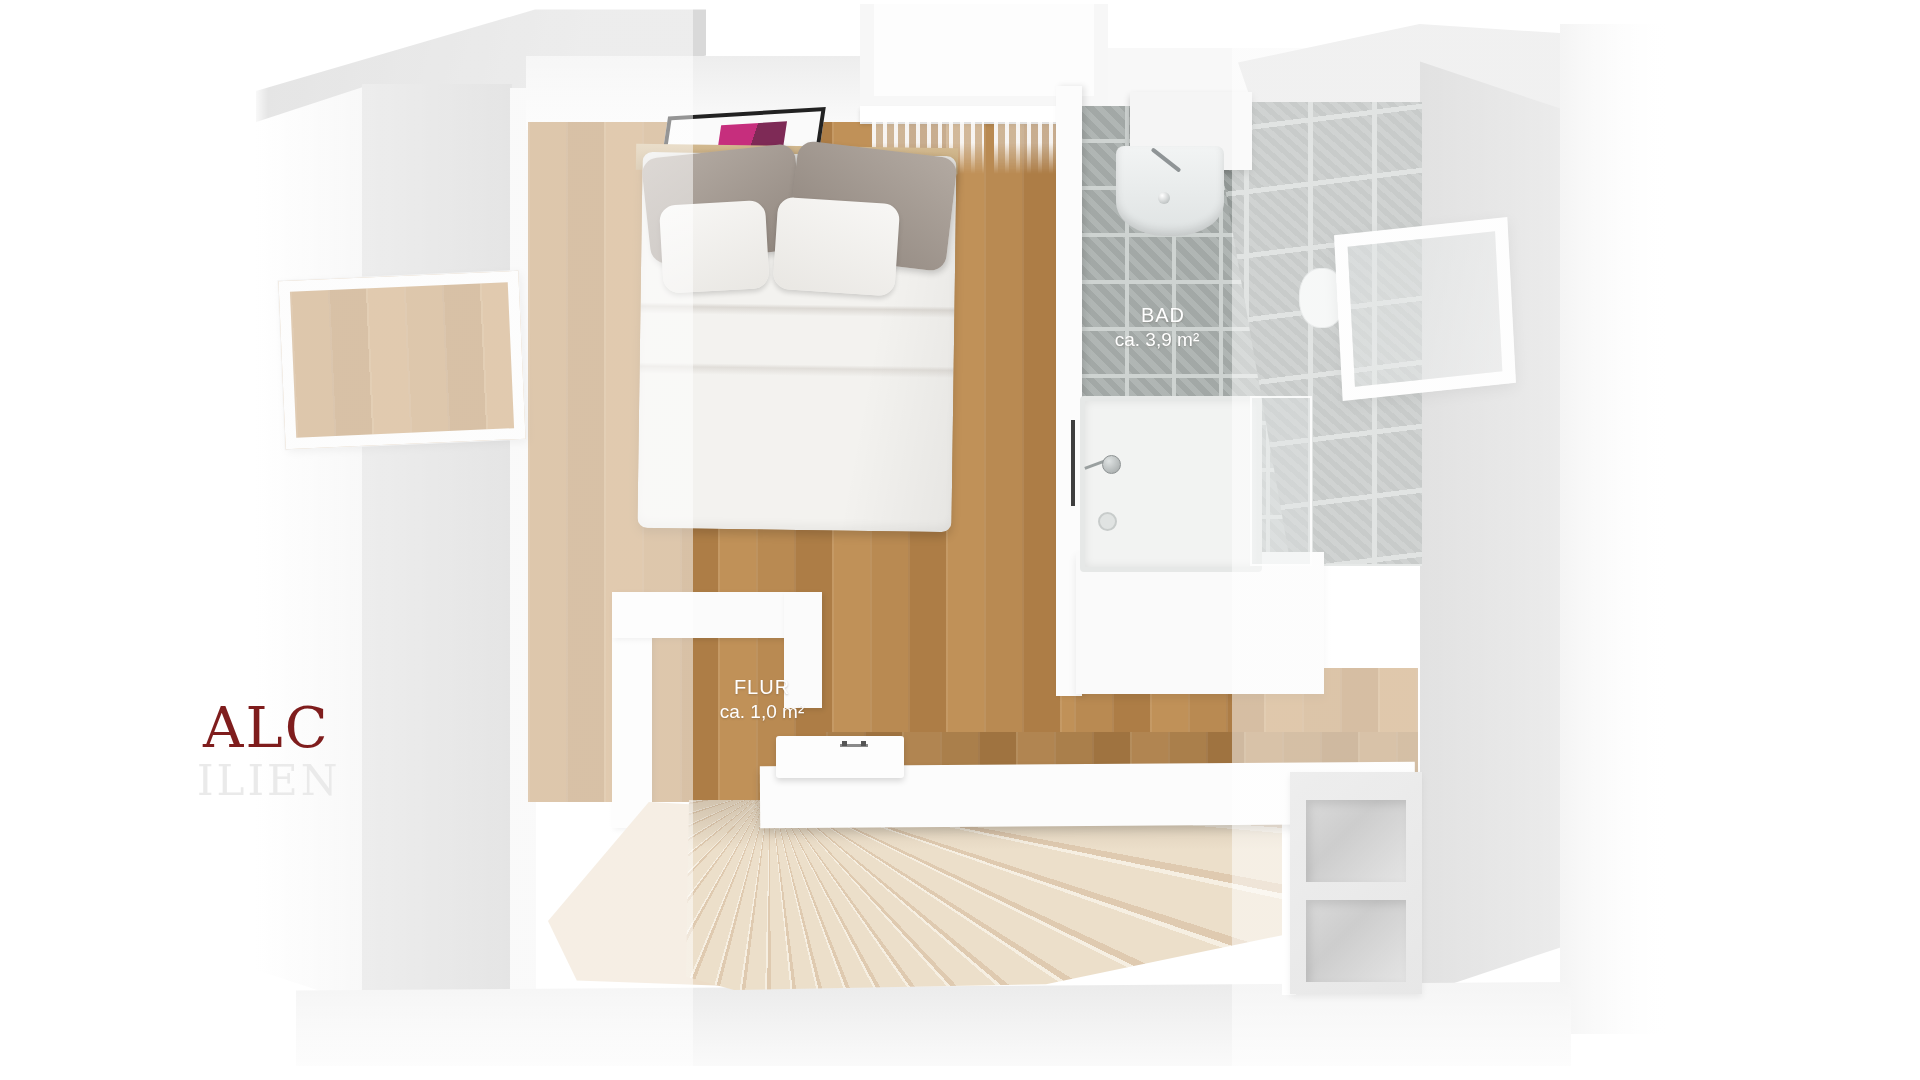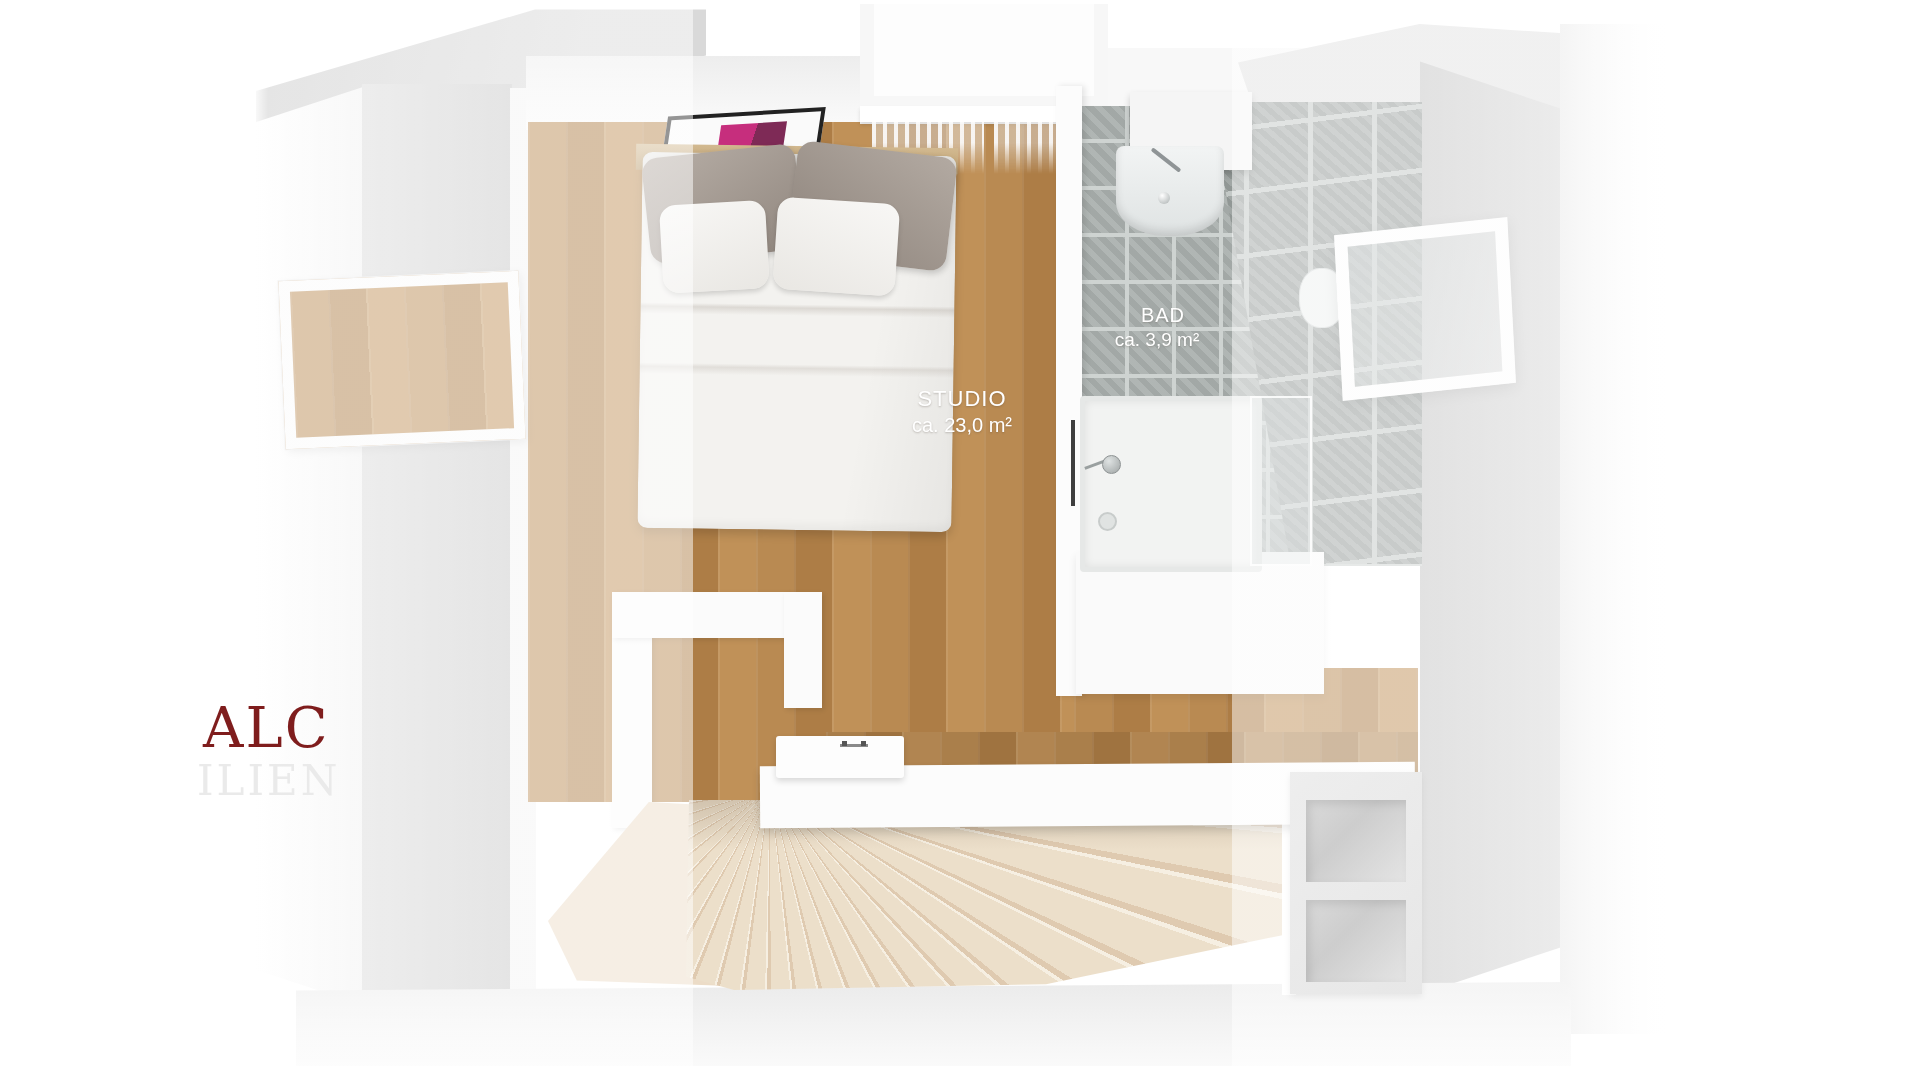--- a/index.html
+++ b/index.html
@@ -252,22 +252,22 @@
     <div class="abs cubby" id="cubby-top"></div>
     <div class="abs cubby" id="cubby-bottom"></div>
   </div>
 
   <div class="abs" id="overlay-left"></div>
   <div class="abs" id="overlay-right"></div>
 
   <div class="abs wm" id="wm1">ALC</div>
   <div class="abs wm" id="wm2">ILIEN</div>
 
-  <div class="abs room-label" id="label-studio">
-    <div class="nm">STUDIO</div>
-    <div class="ar">ca. 23,0 m²</div>
-  </div>
   <div class="abs room-label" id="label-bad">
     <div class="nm">BAD</div>
     <div class="ar">ca. 3,9 m²</div>
   </div>
+  <div class="abs room-label" id="label-flur">
+    <div class="nm">FLUR</div>
+    <div class="ar">ca. 1,0 m²</div>
+  </div>
 
 </div>
 
 </body></html>

